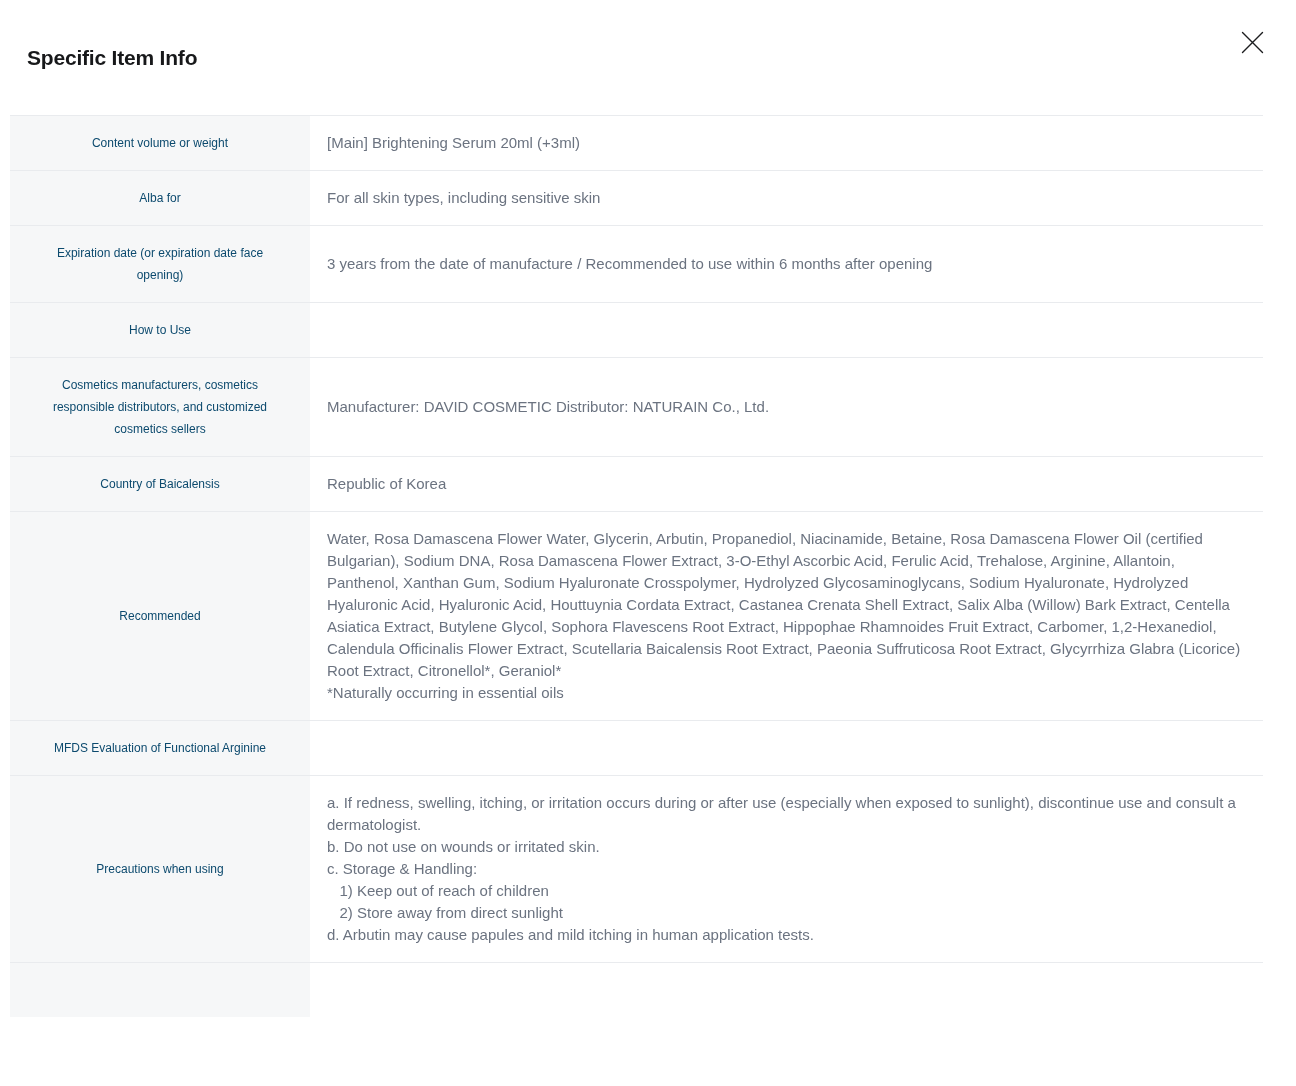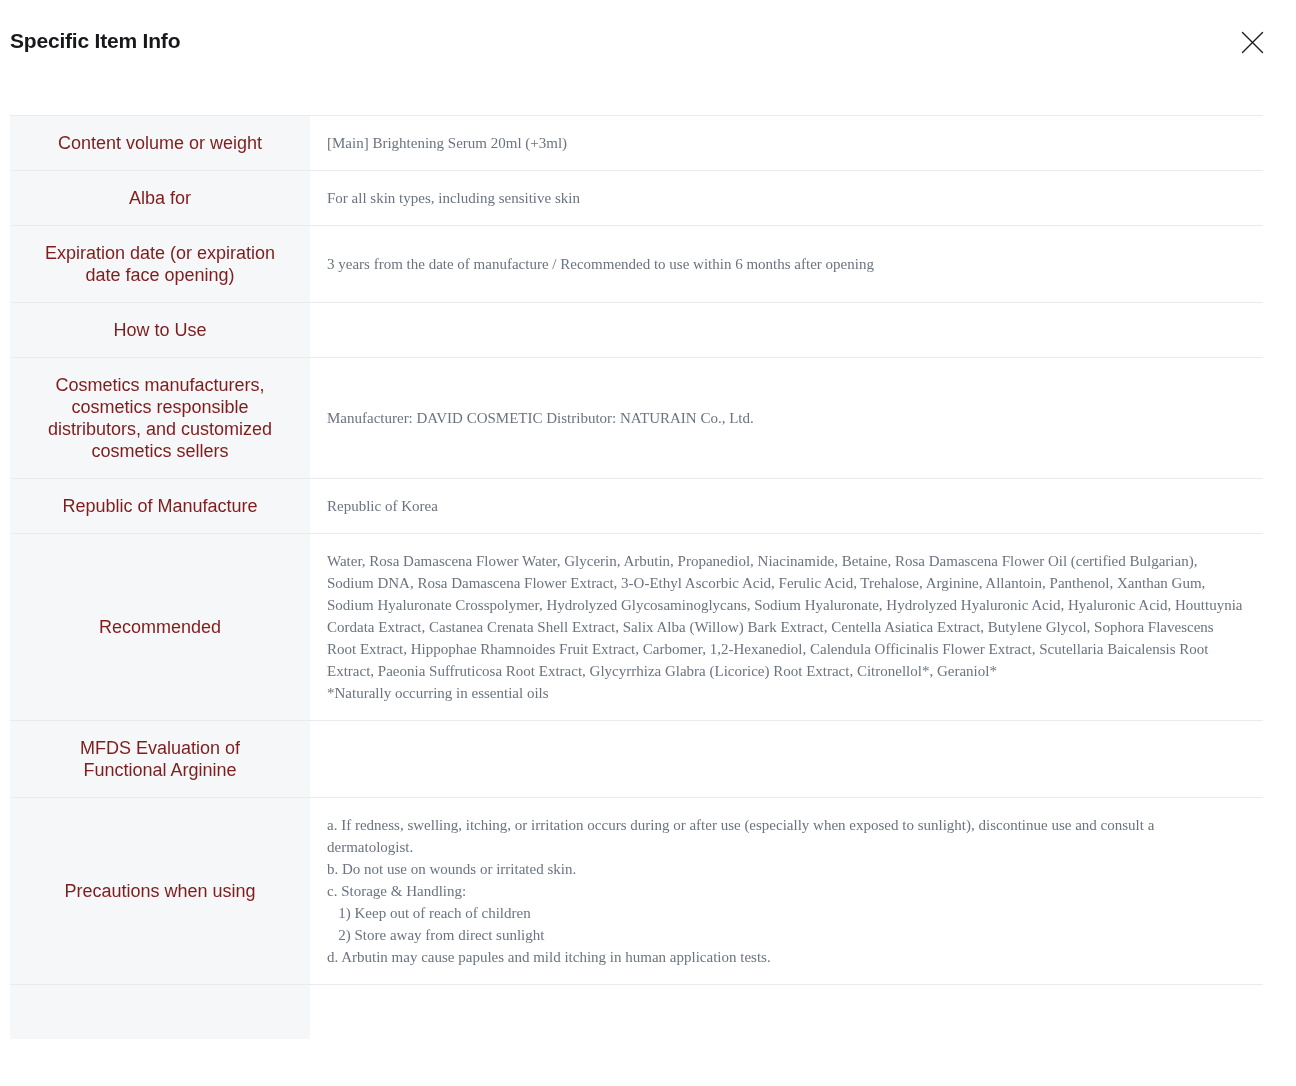--- a/index.html
+++ b/index.html
@@ -15,21 +15,21 @@
     position: relative;
   }
   .modal-header {
     display: flex;
     justify-content: space-between;
     align-items: flex-start;
     padding: 28px 32px 0 10px;
     height: 28px;
   }
   .modal-title {
-    margin: 0;
+    margin: 17px;
     font-size: 21px;
     line-height: 26px;
     font-weight: 700;
     color: #17181a;
     letter-spacing: -0.2px;
   }
   .close-btn {
     background: none;
     border: none;
     padding: 0;
@@ -56,41 +56,40 @@
   .cell-label {
     flex: 0 0 300px;
     width: 300px;
     background: #f6f7f8;
     display: flex;
     align-items: center;
     justify-content: center;
     text-align: center;
     padding: 16px 24px;
     box-sizing: border-box;
-    color: #7f1d1d;
-    font-size: 18px;
+    color: #0c4a6e;
+    font-size: 12px;
     line-height: 22px;
   }
   .cell-label span {
     max-width: 236px;
   }
   .cell-value {
     flex: 1 1 auto;
     background: #ffffff;
     display: flex;
     align-items: center;
     padding: 16px 20px 16px 17px;
     box-sizing: border-box;
     color: #6b7380;
     font-size: 15px;
     line-height: 22px;
   }
   .cell-value span {
     white-space: pre-wrap;
-    font-family: Liberation Serif, serif;
   }
   .tbl-row.partial {
     height: 50px;
   }
 </style>
 </head>
 <body>
 
 <div class="modal">
   <div class="modal-header">
@@ -135,21 +134,21 @@
       <div class="tbl-row">
         <div class="cell-label">
           <span>Cosmetics manufacturers, cosmetics responsible distributors, and customized cosmetics sellers</span>
         </div>
         <div class="cell-value">
           <span>Manufacturer: DAVID COSMETIC Distributor: NATURAIN Co., Ltd.</span>
         </div>
       </div>
       <div class="tbl-row">
         <div class="cell-label">
-          <span>Republic of Manufacture</span>
+          <span>Country of Baicalensis</span>
         </div>
         <div class="cell-value">
           <span>Republic of Korea</span>
         </div>
       </div>
       <div class="tbl-row">
         <div class="cell-label">
           <span>Recommended</span>
         </div>
         <div class="cell-value">

